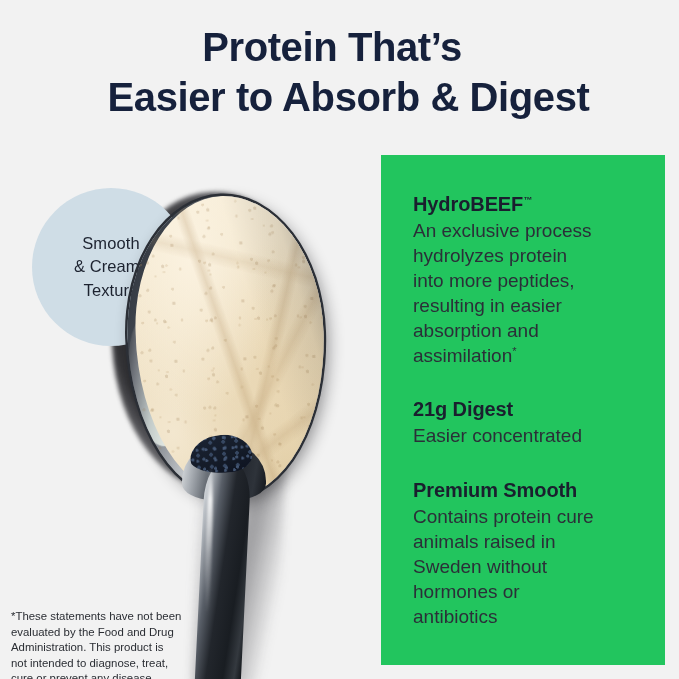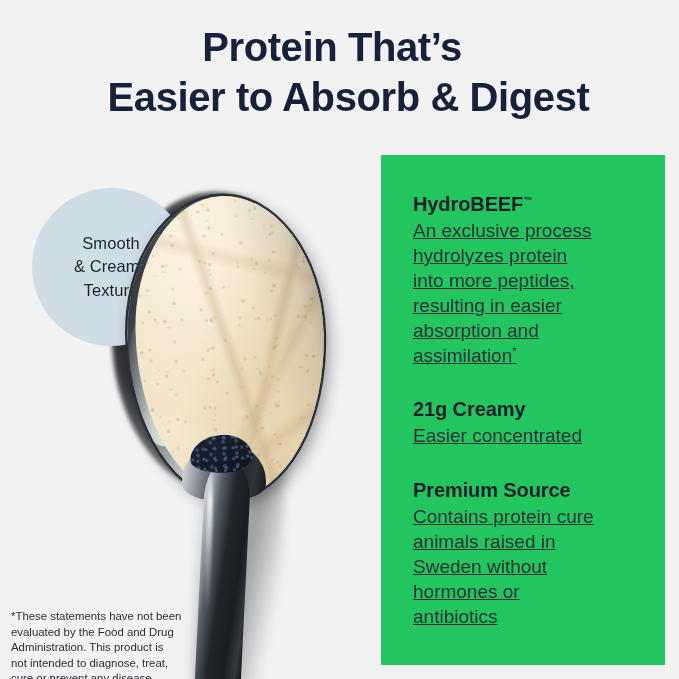--- a/index.html
+++ b/index.html
@@ -297,21 +297,20 @@
     vertical-align: super;
     font-weight: 700;
     letter-spacing: 0;
   }
   .info-body {
     font-size: 19px;
     line-height: 1.32;
     color: #2b2f38;
     font-weight: 400;
     white-space: pre-line;
-    text-decoration: underline;
   }
   .info-body .ast {
     font-size: 11px;
     vertical-align: super;
   }
 </style>
 </head>
 <body>
 
 <div id="stage">
@@ -364,28 +363,28 @@
       <div class="info-body"><span>An exclusive process
 hydrolyzes protein
 into more peptides,
 resulting in easier
 absorption and
 assimilation</span><span class="ast">*</span></div>
     </div>
 
     <div class="info-block">
       <div class="info-title">
-        <span>21g Creamy</span>
+        <span>21g Digest</span>
       </div>
       <div class="info-body"><span>Easier concentrated</span></div>
     </div>
 
     <div class="info-block">
       <div class="info-title">
-        <span>Premium Source</span>
+        <span>Premium Smooth</span>
       </div>
       <div class="info-body"><span>Contains protein cure
 animals raised in
 Sweden without
 hormones or
 antibiotics</span></div>
     </div>
 
   </div>
 

